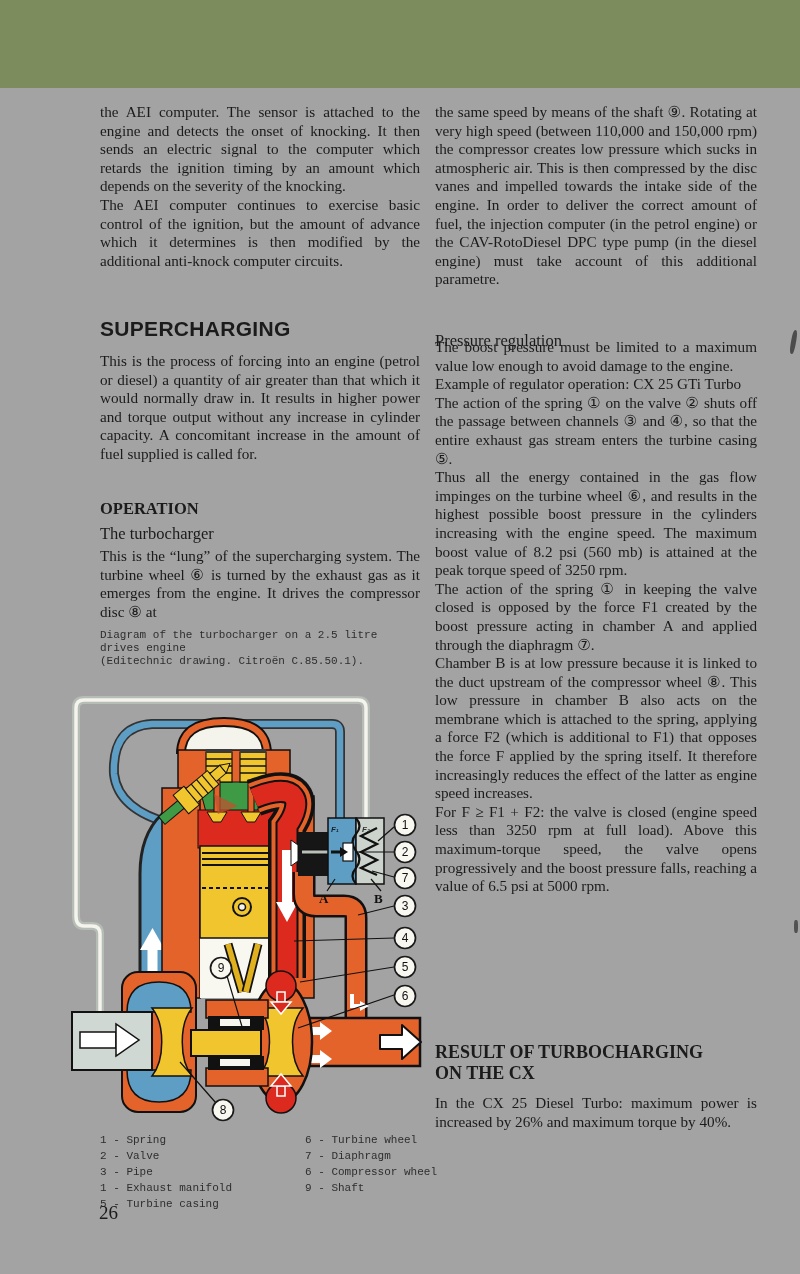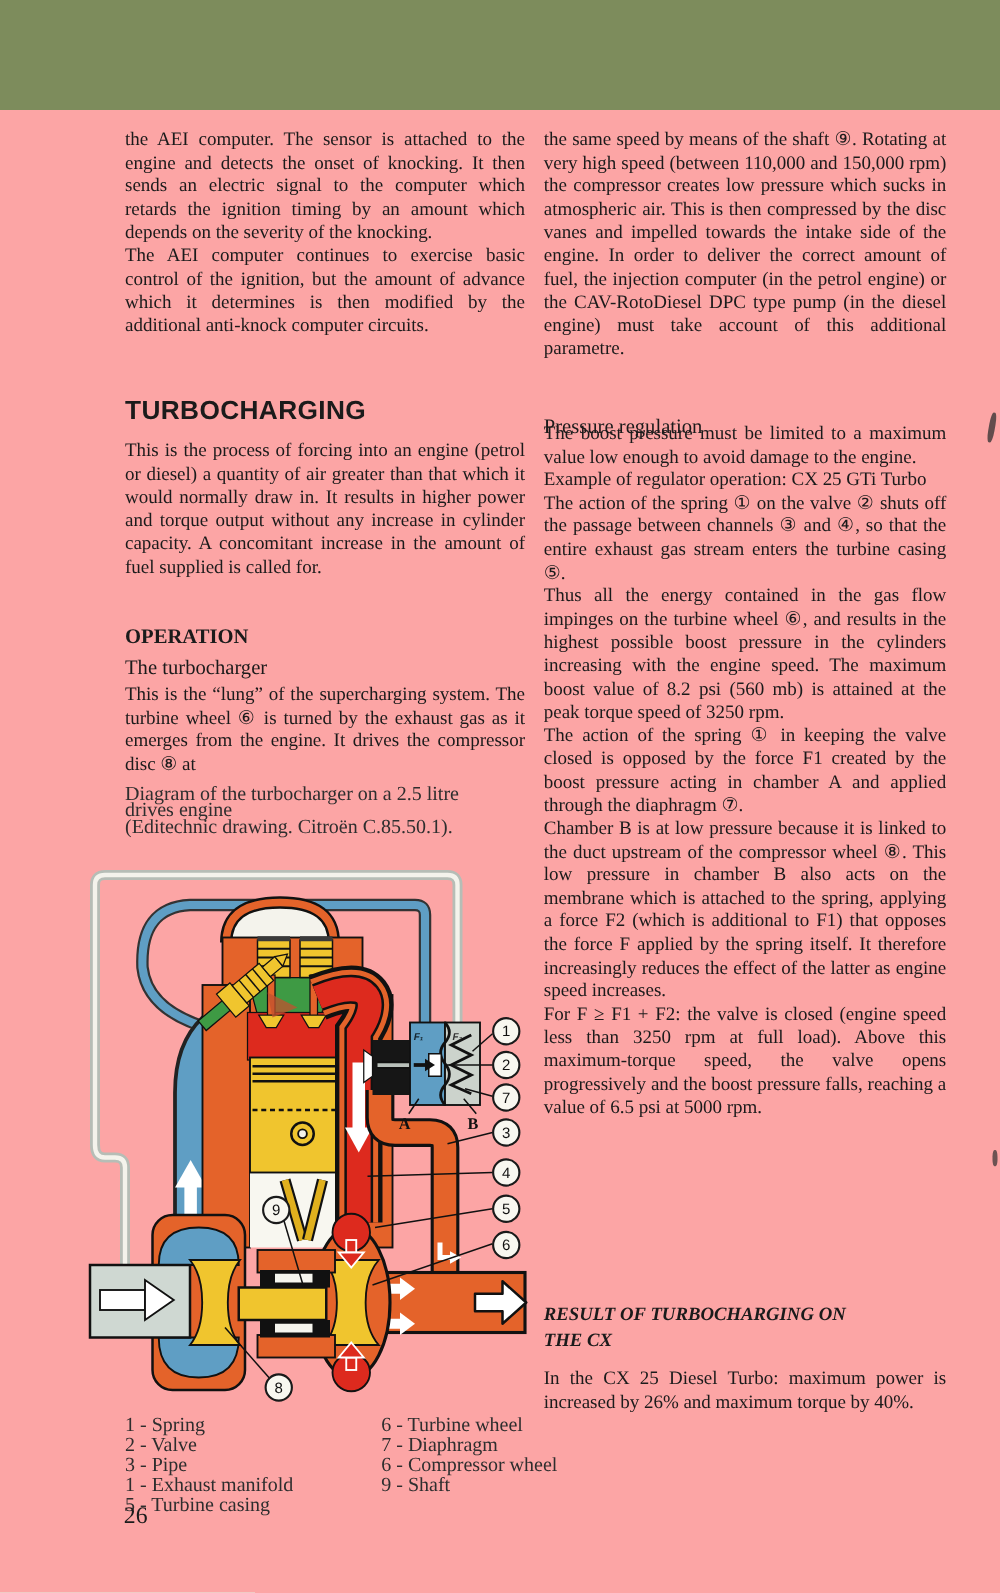--- a/index.html
+++ b/index.html
@@ -1,48 +1,48 @@
 <!DOCTYPE html>
 <html><head>
 <meta charset="utf-8">
 <style>
   html,body{margin:0;padding:0;background:#e9e7e0;}
-  .page{position:relative;width:800px;height:1274px;background:#fca5a5;overflow:hidden;
+  .page{position:relative;width:800px;height:1274px;background:#a3a3a3;overflow:hidden;
         font-family:"Liberation Serif",serif;color:#1b1b1b;}
   .band{position:absolute;left:0;top:0;width:800px;height:88px;background:#7d8c5c;}
   .abs{position:absolute;}
   .colL{left:100px;width:320px;}
   .colR{left:435px;width:322px;}
   p.body{margin:0;font-size:15.2px;line-height:18.6px;text-align:justify;}
   .h-super{font-family:"Liberation Sans",sans-serif;font-weight:bold;font-size:21px;letter-spacing:.3px;}
   .h-op{font-weight:bold;font-size:16.5px;}
   .sub{font-size:16.5px;}
-  .h-result{font-weight:bold;font-size:15px;line-height:21px;width:270px;font-style:italic;}
-  .caption,.legend{font-family:Liberation Serif, serif;font-size:16px;line-height:13px;color:#2e2e2e;}
+  .h-result{font-weight:bold;font-size:18px;line-height:21px;width:270px;}
+  .caption,.legend{font-family:Liberation Mono, monospace;font-size:11px;line-height:13px;color:#2e2e2e;}
   .legend div{height:15.9px;}
   .pageno{font-size:19px;}
   .art{background:#2f2f2f;border-radius:40%;}
   .art1{left:791px;top:330px;width:5px;height:24px;opacity:.75;transform:rotate(10deg);}
   .art2{left:794px;top:920px;width:4px;height:13px;opacity:.7;}
   svg text{font-family:"Liberation Sans",sans-serif;}
   svg .serifb{font-family:"Liberation Serif",serif;font-weight:bold;}
 </style>
 </head>
 <body>
 
 <div class="page">
   <div class="band"></div>
   <div class="abs art art1"></div>
   <div class="abs art art2"></div>
 
   <div class="abs colL" style="top:103px">
     <p class="body">the AEI computer. The sensor is attached to the engine and detects the onset of knocking. It then sends an electric signal to the computer which retards the ignition timing by an amount which depends on the severity of the knocking.</p>
     <p class="body">The AEI computer continues to exercise basic control of the ignition, but the amount of advance which it determines is then modified by the additional anti-knock computer circuits.</p>
   </div>
-  <div class="abs colL h-super" style="top:317px">TURBOCHARGING</div>
+  <div class="abs colL h-super" style="top:317px">SUPERCHARGING</div>
   <p class="abs colL body" style="top:352px">This is the process of forcing into an engine (petrol or diesel) a quantity of air greater than that which it would normally draw in. It results in higher power and torque output without any increase in cylinder capacity. A concomitant increase in the amount of fuel supplied is called for.</p>
   <div class="abs colL h-op" style="top:499px">OPERATION</div>
   <div class="abs colL sub" style="top:524px">The turbocharger</div>
   <p class="abs colL body" style="top:547px">This is the “lung” of the supercharging system. The turbine wheel ⑥ is turned by the exhaust gas as it emerges from the engine. It drives the compressor disc ⑧ at</p>
 
   <div class="abs colL caption" style="top:629px">
     <div>Diagram of the turbocharger on a 2.5 litre</div>
     <div>drives engine</div>
     <div>(Editechnic drawing. Citroën C.85.50.1).</div>
   </div>

